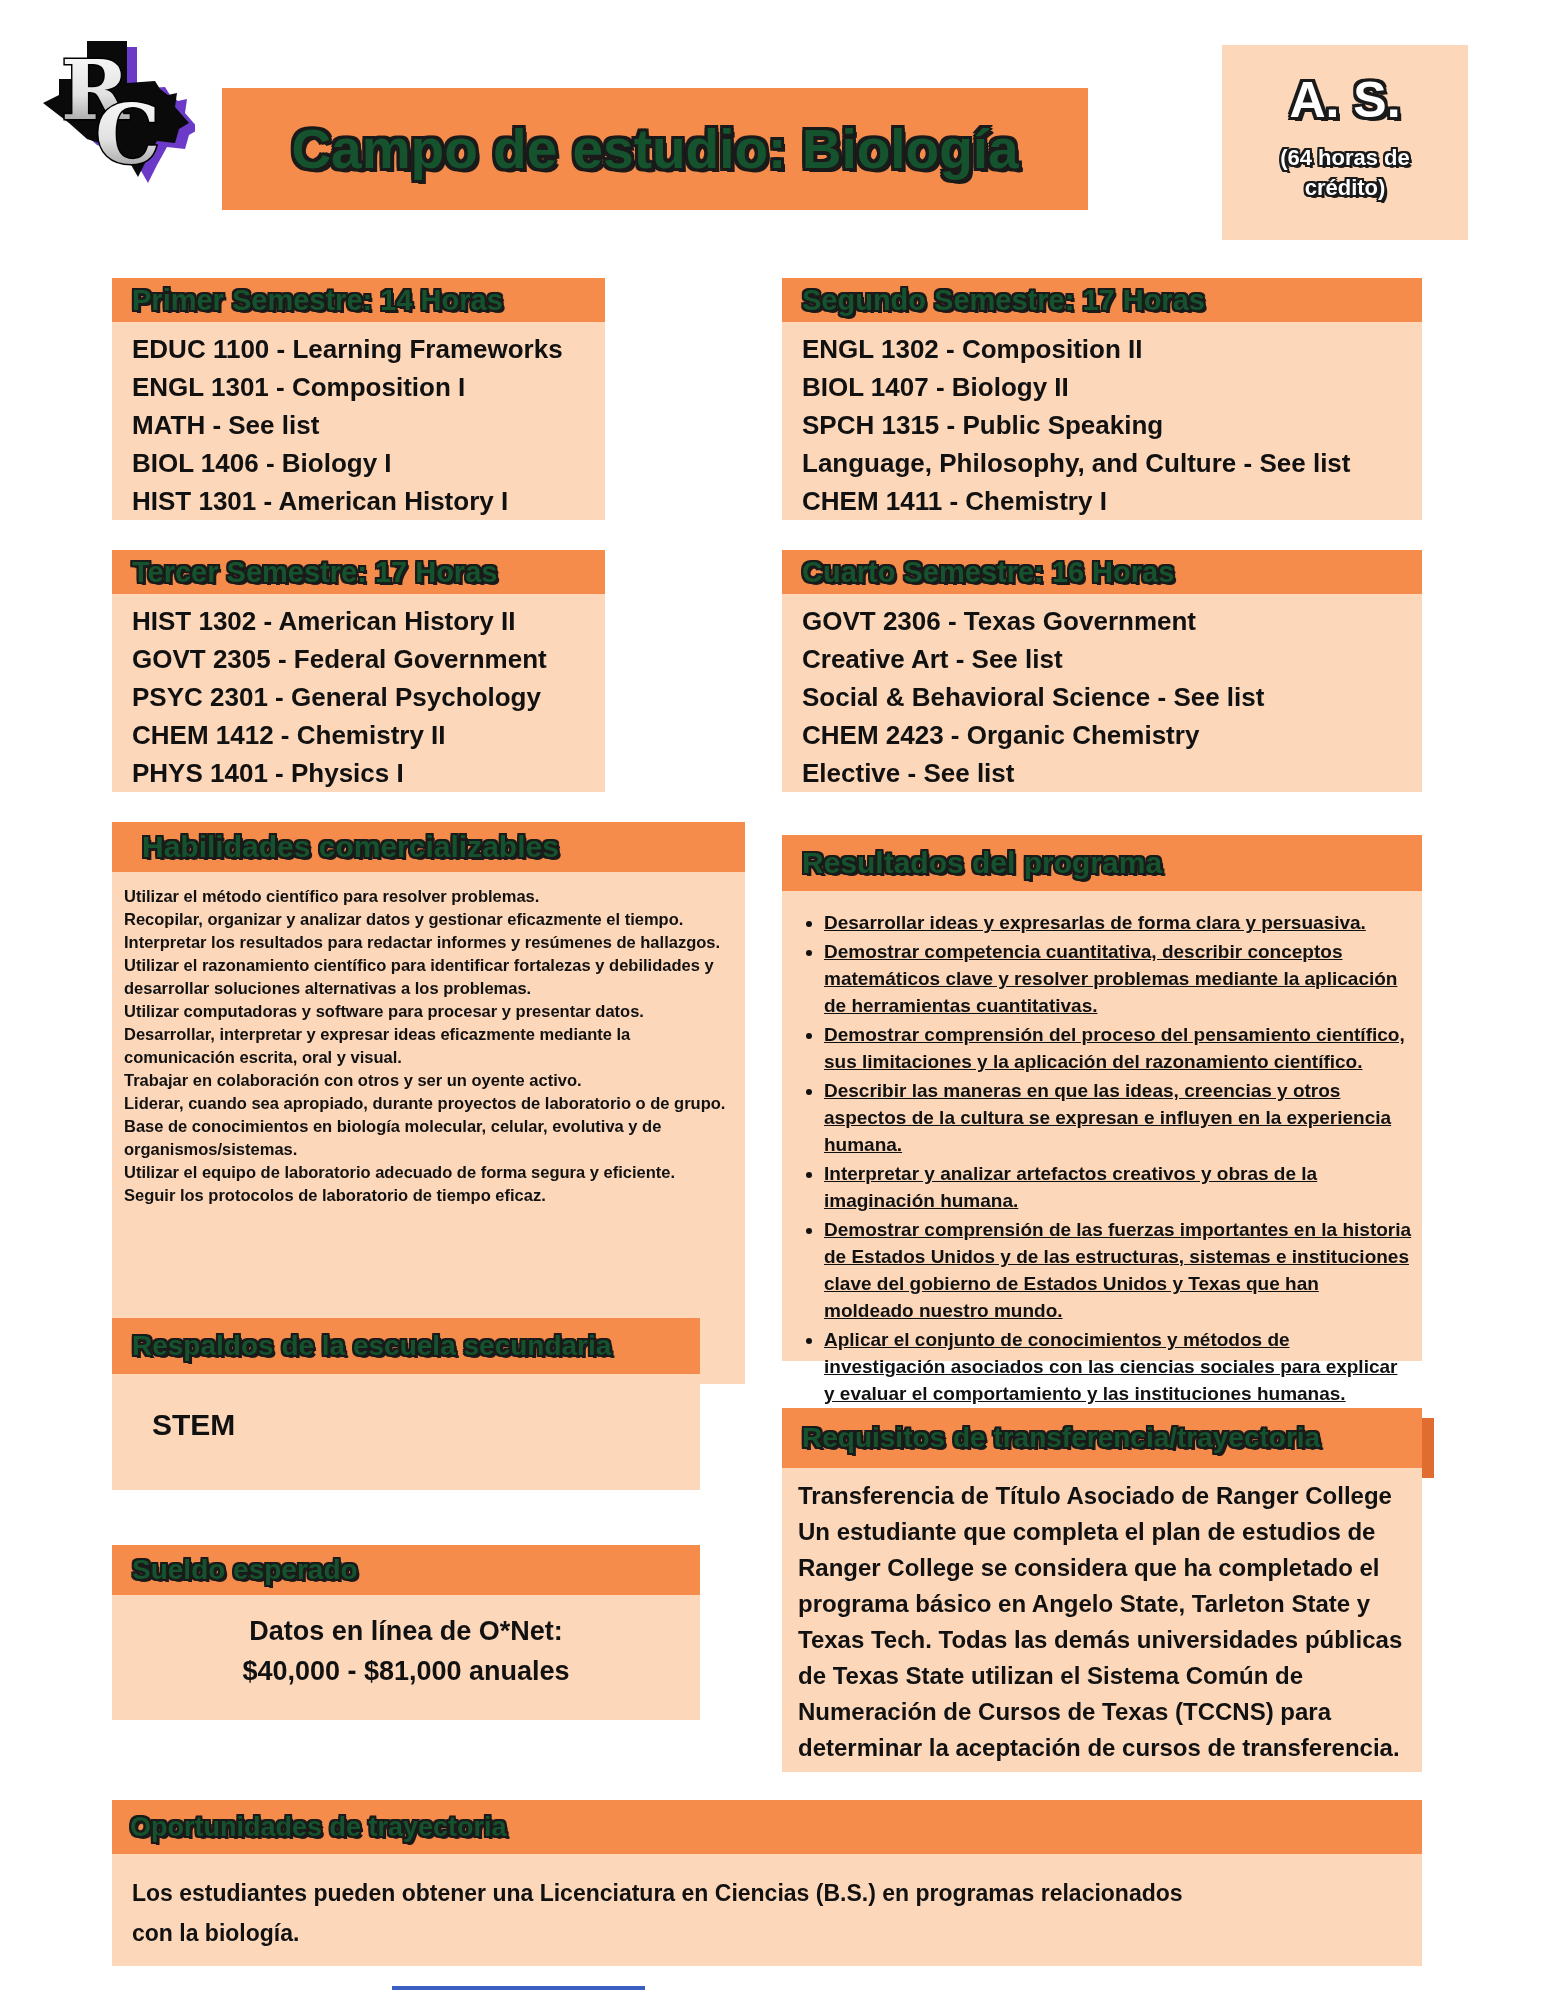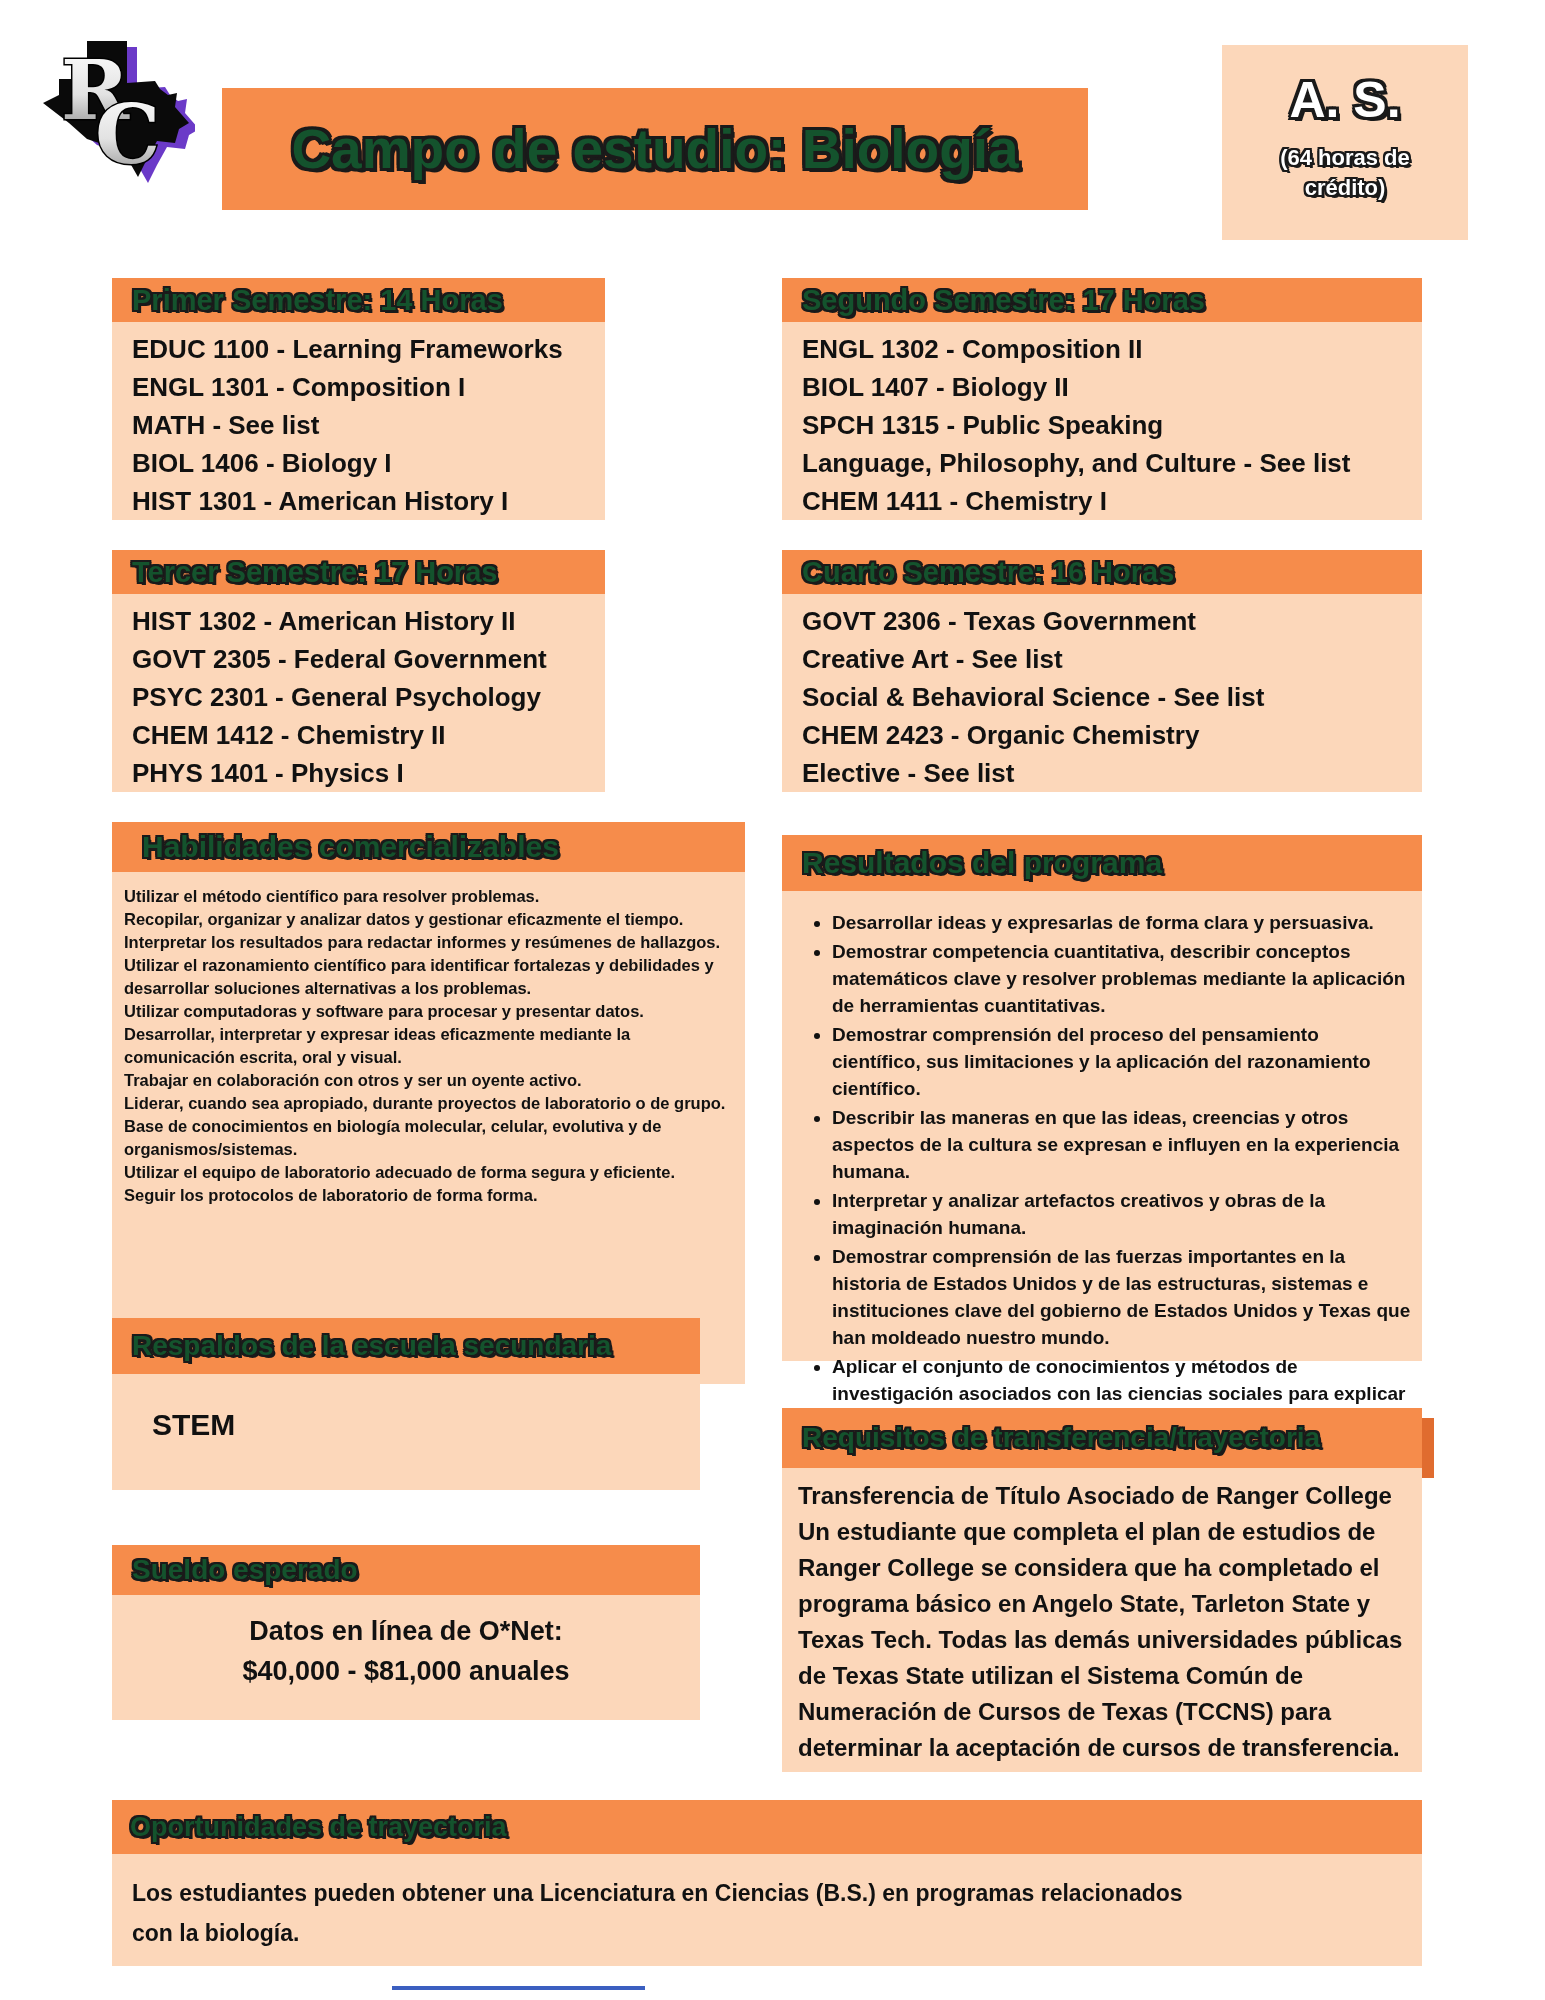--- a/index.html
+++ b/index.html
@@ -45,21 +45,21 @@
   #skills{left:112px;top:822px;width:633px;}
   #skills .bar{height:50px;font-size:30px;padding-left:30px;}
   #skills .panel{height:512px;padding:13px 12px;font-weight:bold;font-size:16.5px;line-height:23px;}
   #skills .panel p{margin:0;}
 
   
   #outcomes{left:782px;top:835px;width:640px;}
   #outcomes .bar{height:56px;font-size:30px;}
   #outcomes .panel{height:470px;padding:18px 10px 10px 8px;font-weight:bold;font-size:19px;line-height:27px;}
   #outcomes ul{margin:0;padding-left:34px;}
-  #outcomes li{margin:0 0 2px 8px;}
+  #outcomes li{margin:0 0 2px 0;text-decoration:underline;}
 
   
   #endorsements{left:112px;top:1318px;width:588px;}
   #endorsements .bar{height:56px;font-size:28px;}
   #endorsements .panel{height:116px;padding:34px 0 0 40px;font-weight:bold;font-size:30px;}
 
   
   #salary{left:112px;top:1545px;width:588px;}
   #salary .bar{height:50px;font-size:28px;}
   #salary .panel{height:125px;padding-top:16px;text-align:center;font-weight:bold;font-size:27px;line-height:40px;}
@@ -170,21 +170,21 @@
   <p>Utilizar el método científico para resolver problemas.</p>
       <p>Recopilar, organizar y analizar datos y gestionar eficazmente el tiempo.</p>
       <p>Interpretar los resultados para redactar informes y resúmenes de hallazgos.</p>
       <p>Utilizar el razonamiento científico para identificar fortalezas y debilidades y desarrollar soluciones alternativas a los problemas.</p>
       <p>Utilizar computadoras y software para procesar y presentar datos.</p>
       <p>Desarrollar, interpretar y expresar ideas eficazmente mediante la comunicación escrita, oral y visual.</p>
       <p>Trabajar en colaboración con otros y ser un oyente activo.</p>
       <p>Liderar, cuando sea apropiado, durante proyectos de laboratorio o de grupo.</p>
       <p>Base de conocimientos en biología molecular, celular, evolutiva y de organismos/sistemas.</p>
       <p>Utilizar el equipo de laboratorio adecuado de forma segura y eficiente.</p>
-      <p>Seguir los protocolos de laboratorio de forma forma.</p>
+      <p>Seguir los protocolos de laboratorio de tiempo eficaz.</p>
     </div>
 </div>
 
 <div id="outcomes" class="abs">
   <div class="bar">
       <span class="outline-sm">Resultados del programa</span>
     </div>
   <div class="panel">
     <ul>
 

